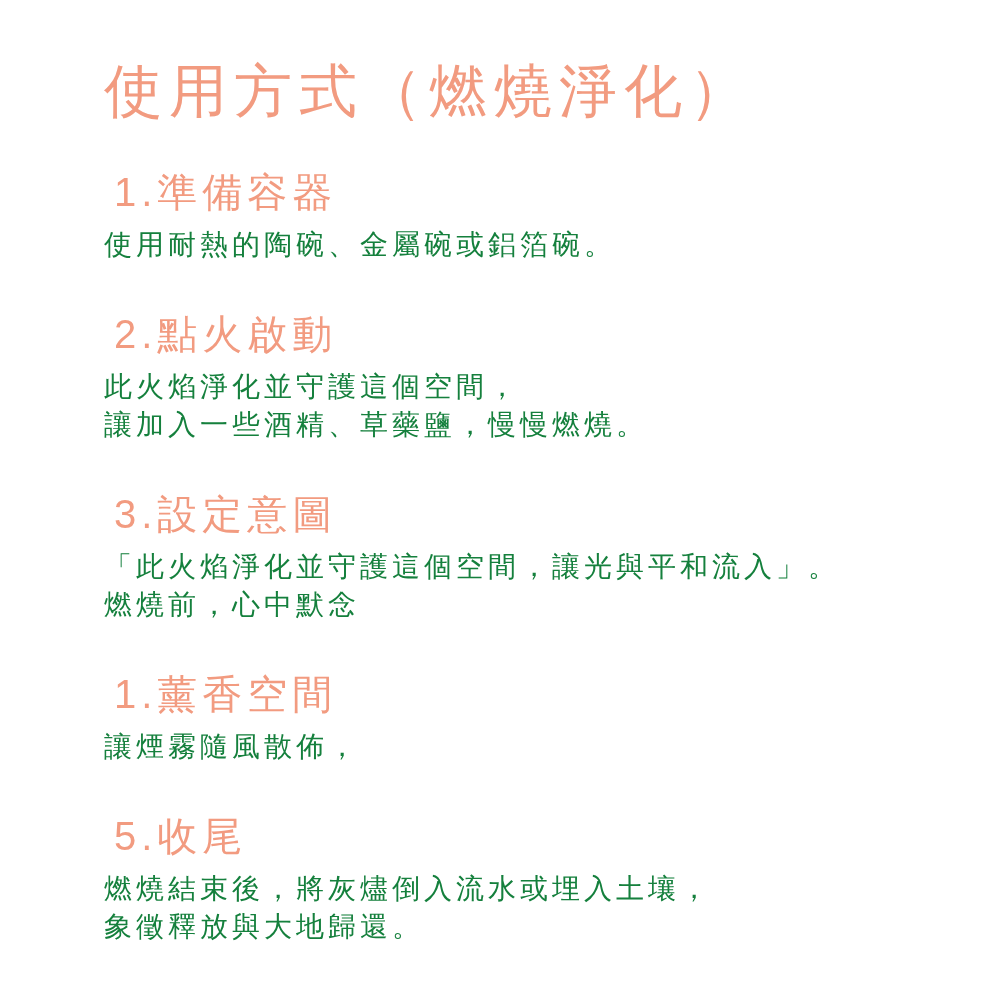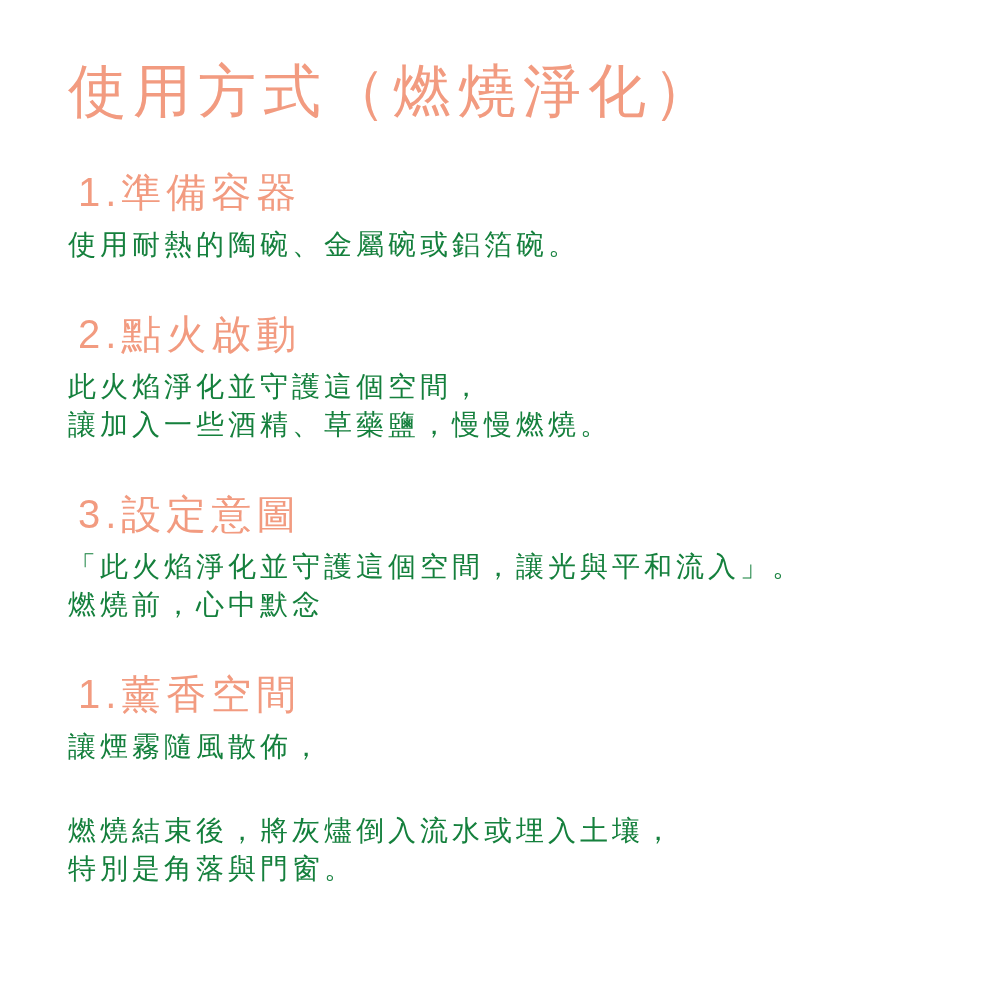--- a/index.html
+++ b/index.html
@@ -8,21 +8,21 @@
     background: #ffffff;
   }
   .page {
     position: relative;
     width: 1000px;
     height: 1000px;
     background: #ffffff;
     overflow: hidden;
     font-family: "Liberation Sans", "DejaVu Sans", sans-serif;
     box-sizing: border-box;
-    padding: 56px 60px 0 68px;
+    padding: 56px 60px 0 104px;
   }
   .page-title {
     color: #F29B80;
     font-size: 58px;
     line-height: 1.2;
     font-weight: 400;
     letter-spacing: 7px;
     margin: 0 0 42px 0;
   }
   .section {
@@ -78,19 +78,20 @@
   </div>
 
   <div class="section">
     <h2 class="section-heading">1.薰香空間</h2>
     <div class="section-body">
       <div class="body-line">讓煙霧隨風散佈，</div>
     </div>
   </div>
 
   <div class="section">
+    <h2 class="section-heading">5.收尾</h2>
     <div class="section-body">
       <div class="body-line">燃燒結束後，將灰燼倒入流水或埋入土壤，</div>
-      <div class="body-line">特別是角落與門窗。</div>
+      <div class="body-line">象徵釋放與大地歸還。</div>
     </div>
   </div>
 
 </div>
 
 </body></html>

